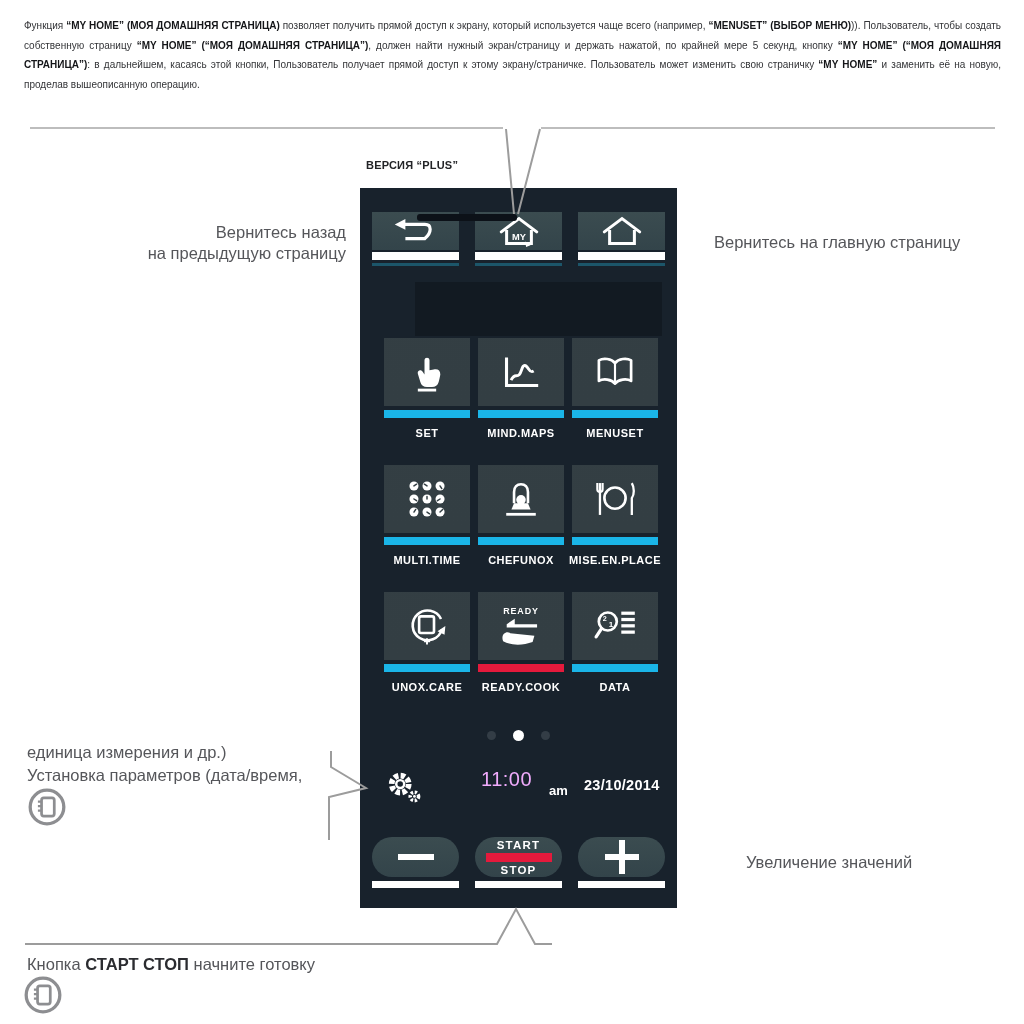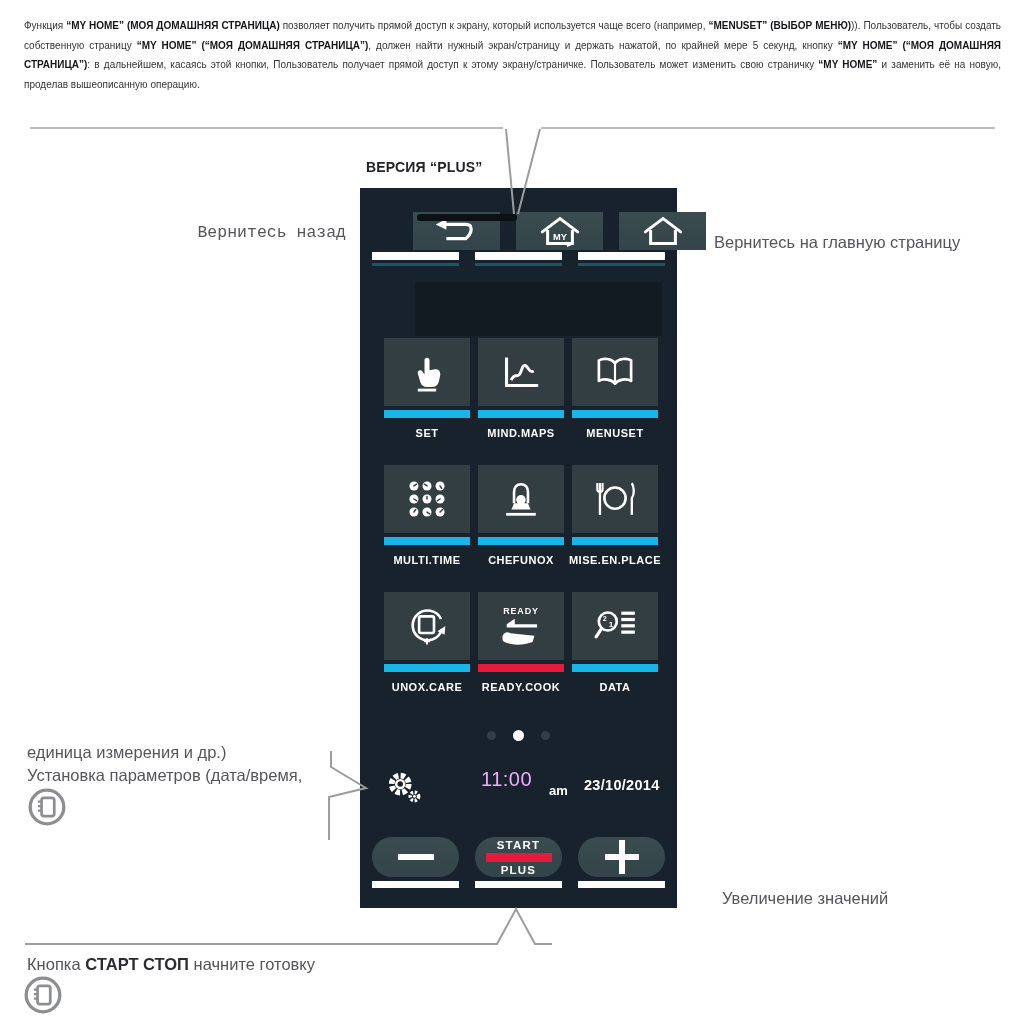--- a/index.html
+++ b/index.html
@@ -5,26 +5,26 @@
   html,body{margin:0;padding:0;background:#fff;}
   .page{position:relative;width:1024px;height:1024px;background:#fff;overflow:hidden;
         font-family:"Liberation Sans",sans-serif;}
   
   .intro{position:absolute;left:24px;top:6px;width:977px;font-size:10px;line-height:19.6px;
          text-align:justify;color:#333437;}
   .seg-b{font-weight:bold;color:#141518;}
   
   .overlay{position:absolute;left:0;top:0;width:1024px;height:1024px;pointer-events:none;z-index:30;}
   
-  .version{position:absolute;left:360px;top:159px;font-size:14px;font-weight:bold;color:#232427;
+  .version{position:absolute;left:360px;top:159px;font-size:11px;font-weight:bold;color:#232427;
            letter-spacing:.2px;padding-left:6px;}
   
   .panel{position:absolute;left:360px;top:188px;width:317px;height:720px;background:#18222c;z-index:5;}
   .navbtn{position:absolute;top:24px;width:87px;height:38px;background:linear-gradient(#3b4c50,#33444a);
-          display:flex;align-items:center;justify-content:center;margin-left:41px;}
+          display:flex;align-items:center;justify-content:center;}
   .navbar{position:absolute;top:64px;width:87px;height:8px;background:#fff;}
   .ghost-strip{position:absolute;top:75px;width:87px;height:3px;background:#1d5f76;opacity:.85;}
   .nx1{left:12px}.nx2{left:115px}.nx3{left:218px}
   .ghost{position:absolute;left:55px;top:94px;width:247px;height:54px;background:#121a22;}
   .ghost-text{position:absolute;left:57px;top:26px;width:100px;height:7px;background:#0c1118;border-radius:3px;}
   .tile{position:absolute;width:86px;height:68px;background:linear-gradient(#37424714,#0000),#333e43;
         display:flex;align-items:center;justify-content:center;}
   .tx1{left:24px}.tx2{left:118px}.tx3{left:212px}
   .ty1{top:150px}.ty2{top:277px}.ty3{top:404px}
   .tbar{position:absolute;width:86px;height:8px;background:#1ab5e8;}
@@ -46,26 +46,26 @@
   .minusglyph{width:36px;height:6px;background:#fff;}
   .plusglyph{position:relative;width:34px;height:34px;}
   .plusglyph::before,.plusglyph::after{content:"";position:absolute;background:#fff;}
   .plusglyph::before{left:0;top:14px;width:34px;height:6px;}
   .plusglyph::after{left:14px;top:0;width:6px;height:34px;}
   .startstop{flex-direction:column;gap:1px;}
   .ss-text{font-size:11.5px;font-weight:bold;color:#fff;letter-spacing:1.2px;line-height:12px;}
   .ss-bar{width:66px;height:9px;background:#e51a3c;margin:1px 0;}
   
   .ann{position:absolute;font-size:16.5px;color:#55565a;line-height:21px;}
-  .ann.right{text-align:right;font-family:Liberation Mono, monospace;}
+  .ann.right{text-align:right;}
   .ann-back{right:678px;top:222px;width:240px;}
   .ann-home{left:714px;top:232px;}
   .ann-settings{left:27px;top:741px;line-height:22.5px;}
   .ann-dec{right:678px;top:851px;width:240px;}
-  .ann-inc{left:722px;top:852px;margin-top:36px;}
+  .ann-inc{left:746px;top:852px;}
   .ann-caption{left:27px;top:954px;}
   .ann-caption .seg-b{color:#2b2c30;}
   .booklet{position:absolute;}
   .bk1{left:27px;top:787px;}
   .bk2{left:23px;top:975px;}
 </style>
 </head>
 <body>
 
 <div class="page">
@@ -225,32 +225,33 @@
     <div class="time">11:00</div>
     <div class="meridiem">am</div>
     <div class="date">23/10/2014</div>
 
     <div class="ctlbtn nx1" aria-label="−">
       <div class="minusglyph"></div>
     </div>
     <div class="ctlbtn nx2 startstop">
       <span class="ss-text">START</span>
       <span class="ss-bar"></span>
-      <span class="ss-text">PLUS</span>
+      <span class="ss-text">STOP</span>
     </div>
     <div class="ctlbtn nx3" aria-label="+">
       <div class="plusglyph"></div>
     </div>
     <div class="ctlbar nx1"></div>
     <div class="ctlbar nx2"></div>
     <div class="ctlbar nx3"></div>
   </div>
 
   <div class="ann right ann-back">
     <div>Вернитесь назад</div>
+    <div>на предыдущую страницу</div>
   </div>
   <div class="ann ann-home">Вернитесь на главную страницу</div>
   <div class="ann ann-settings">
     <div>единица измерения и др.)</div>
     <div>Установка параметров (дата/время,</div>
   </div>
   <div class="ann ann-inc">Увеличение значений</div>
   <div class="ann ann-caption"><span>Кнопка </span><span class="seg-b">СТАРТ СТОП</span><span> начните готовку</span></div>
 
   <svg class="booklet bk1" viewBox="0 0 44 44" width="40" height="40">

